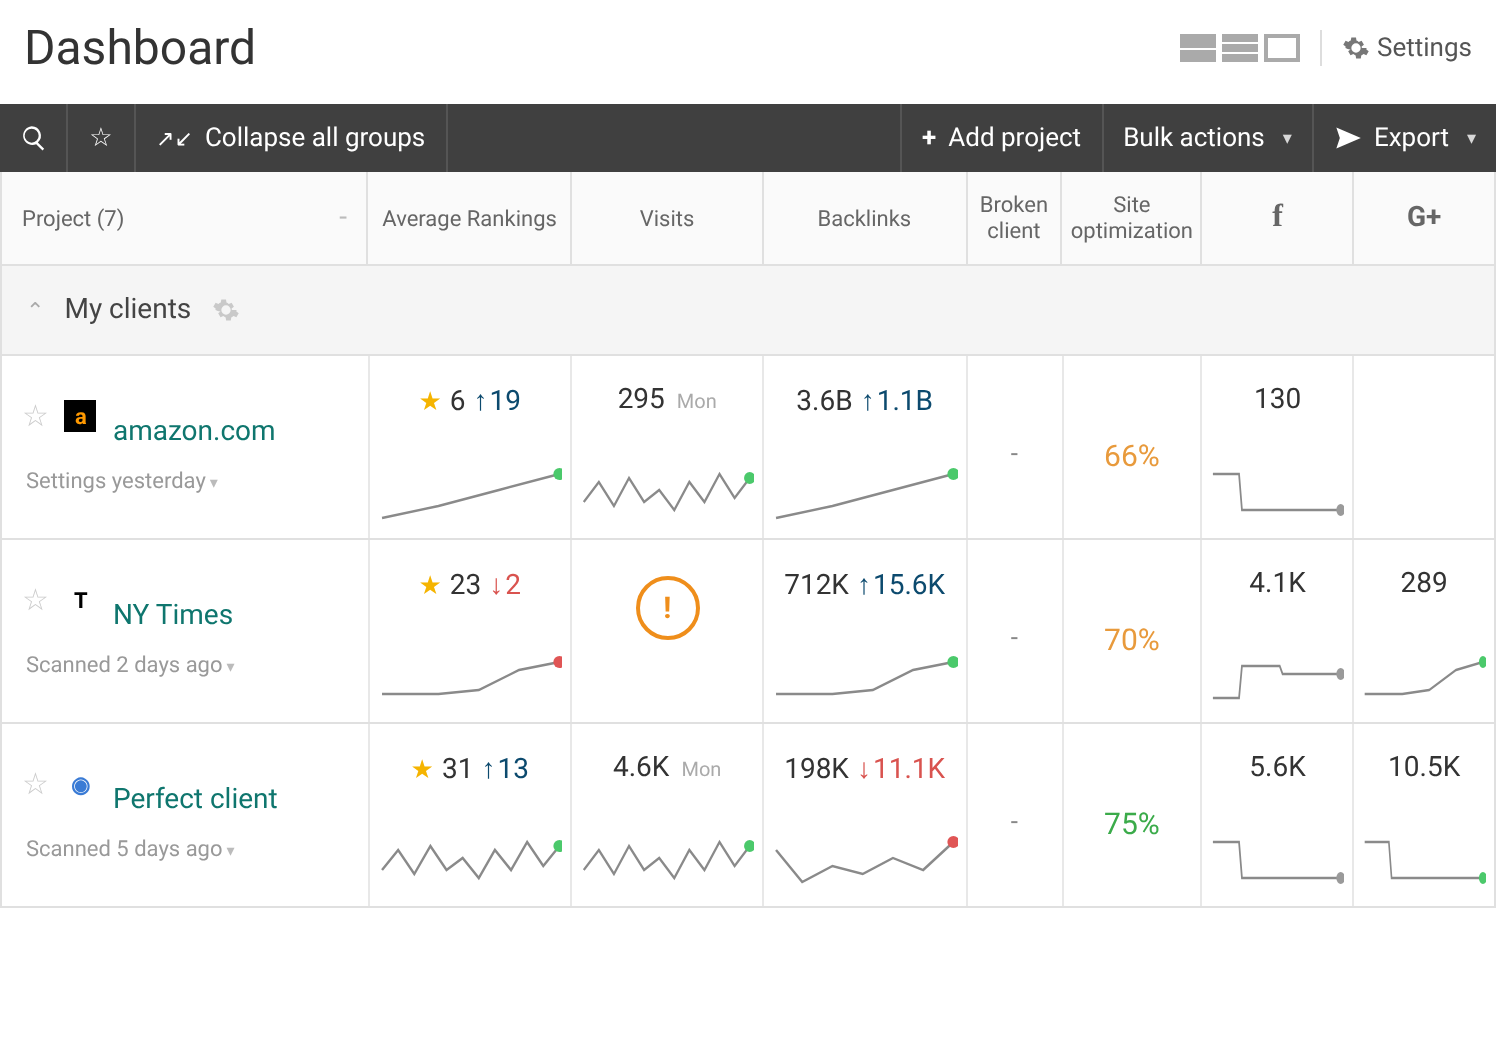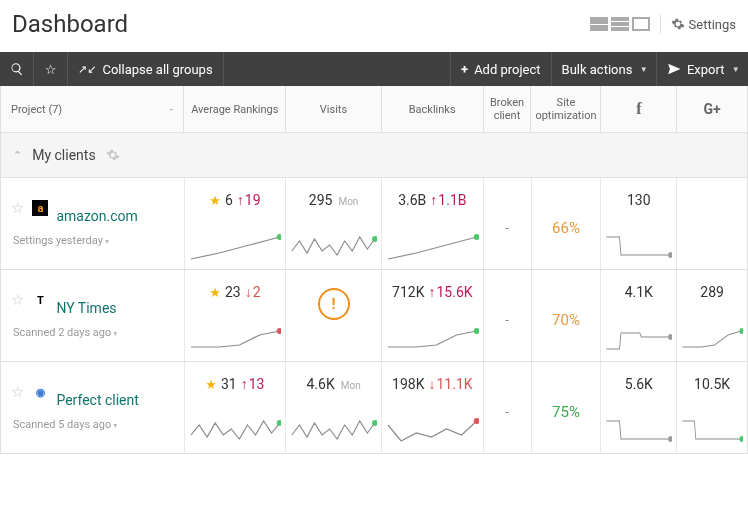--- a/index.html
+++ b/index.html
@@ -53,21 +53,21 @@
 
 .proj-top { display: flex; align-items: center; gap: 8px; }
 .star-o { color: #ccc; font-size: 15px; cursor: pointer; }
 .star-f { color: #f5b400; font-size: 13px; }
 .fav { width: 16px; height: 16px; display: flex; align-items: center; justify-content: center; font-size: 11px; font-weight: bold; }
 .proj-name { color: #0f766e; font-size: 14px; cursor: pointer; margin-top: 16px; }
 .scanned { color: #999; font-size: 11px; margin-top: 10px; margin-left: 2px; }
 .scanned::after { content: " ▾"; font-size: 8px; color: #bbb; }
 
 .metric { display: flex; align-items: baseline; gap: 4px; font-size: 14px; }
-.delta-up { color: #be185d; }
+.delta-up { color: #0c4a6e; }
 .delta-down { color: #d9534f; }
 .arrow-up::before { content: "↑"; font-weight: bold; margin-right: 1px; }
 .arrow-down::before { content: "↓"; font-weight: bold; margin-right: 1px; }
 .sub { font-size: 10px; color: #aaa; margin-left: 2px; }
 
 .pct-orange { color: #e89a3c; }
 .pct-green { color: #3bab4a; }
 
 .spark { width: 100%; height: 32px; margin-top: auto; }
 .spark svg { width: 100%; height: 100%; display: block; }

